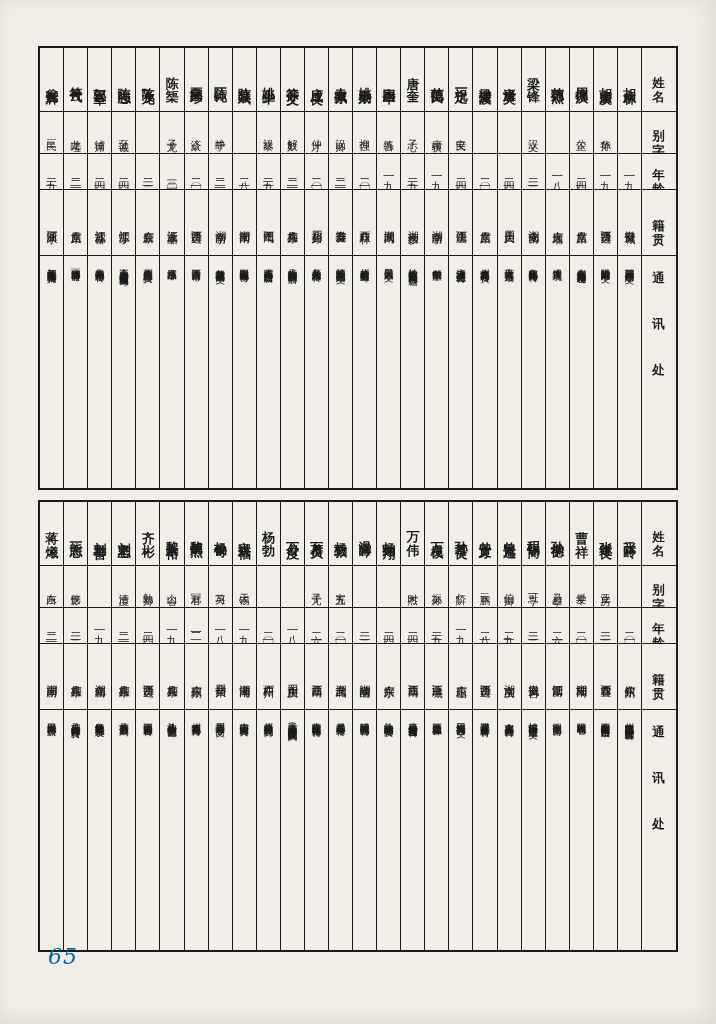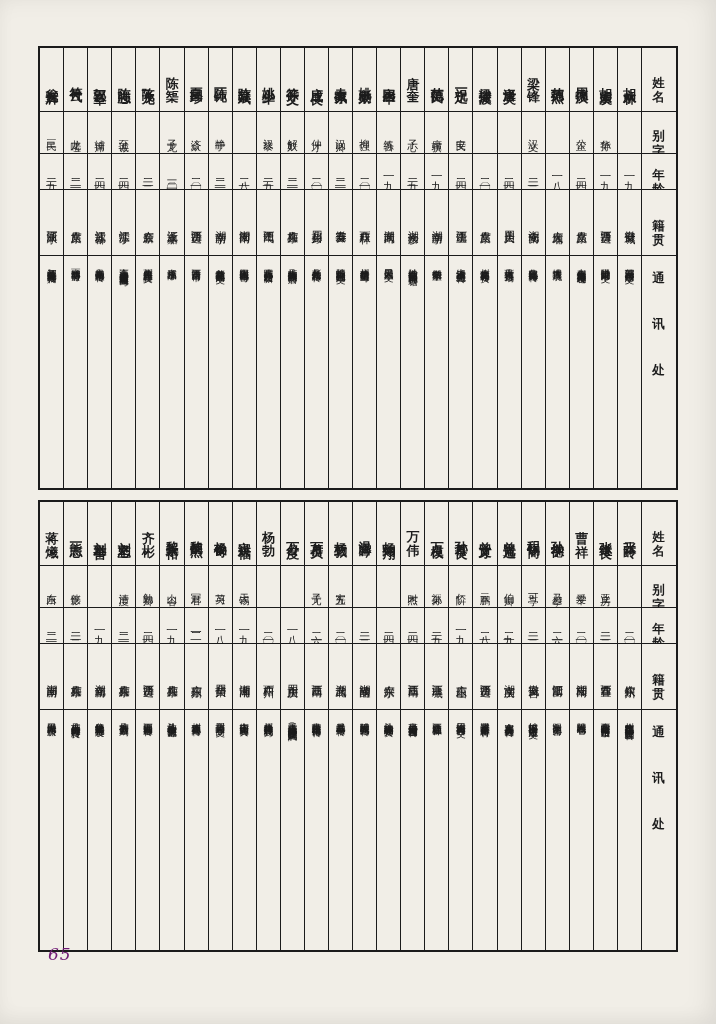--- a/index.html
+++ b/index.html
@@ -45,21 +45,21 @@
   .t-name{font-size:13px;font-weight:700;letter-spacing:2px;}
   .t-alias{font-size:10.5px;letter-spacing:2px;}
   .t-age{font-size:11.5px;letter-spacing:2px;}
   .t-native{font-size:11px;line-height:1.0;letter-spacing:0.5px;}
   .t-addr{font-size:9.5px;line-height:1.08;letter-spacing:0.5px;max-height:100%;}
   .hs{font-size:12.5px;font-weight:700;letter-spacing:14px;}
   .hs3{font-size:12.5px;font-weight:700;letter-spacing:46px;}
   .pageno{
     position:absolute;left:48px;top:944px;
     font-family:"DejaVu Serif", serif;font-style:italic;
-    font-size:17px;color:#701a75;letter-spacing:1px;
+    font-size:22px;color:#0369a1;letter-spacing:1px;
   }
 </style>
 </head>
 <body>
 
 <div class="sheet">
 
   <div class="table table-top">
     <div class="col hcol">
       <div class="cell c-name">

